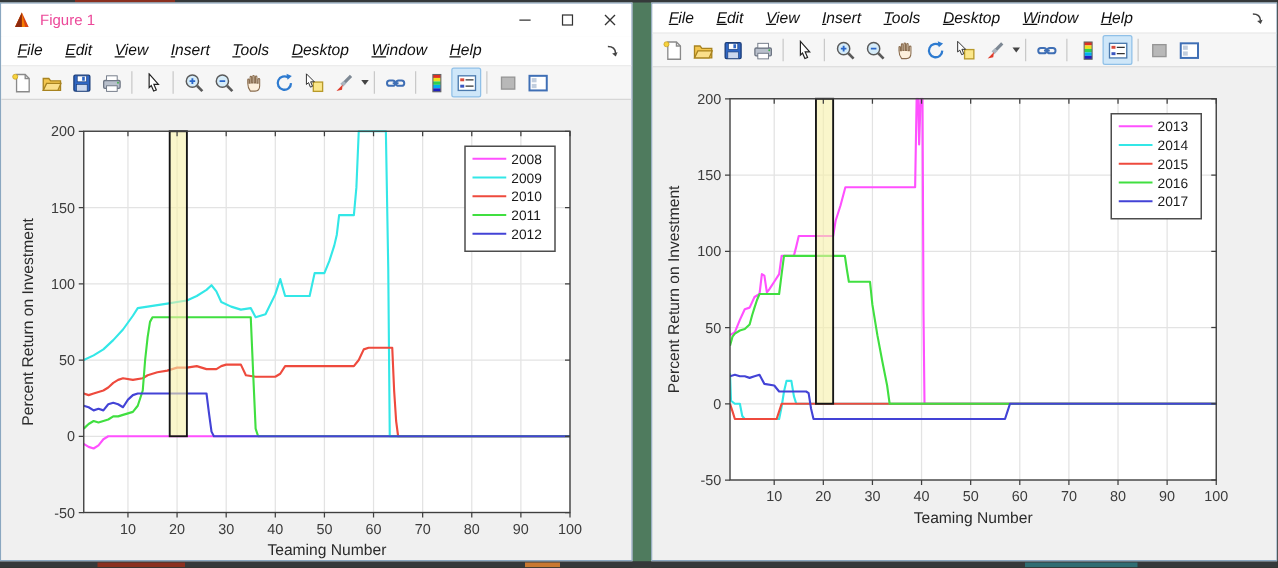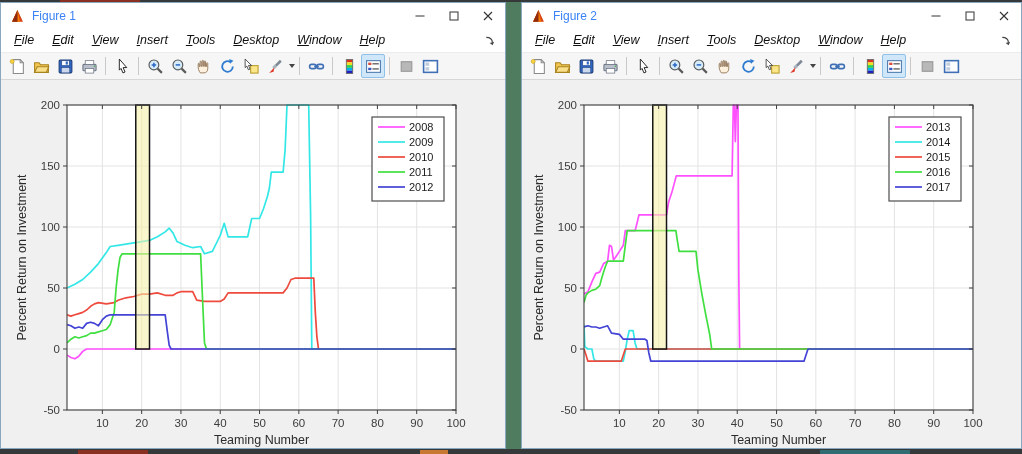--- a/index.html
+++ b/index.html
@@ -3,21 +3,21 @@
 <meta charset="utf-8">
 <style>
   html,body{margin:0;padding:0;background:#2e2e2e;}
   #stage{position:relative;width:1022px;height:454px;background:#3c423d;font-family:"Liberation Sans",sans-serif;overflow:hidden;}
   .decor{position:absolute;}
   .window{position:absolute;top:2px;height:447px;background:#f0f0f0;border:1px solid #8aa7c0;box-sizing:border-box;display:flex;flex-direction:column;}
   #win0{left:0;width:506px;}
   #win1{left:521px;width:501px;}
   .titlebar{flex:0 0 26px;background:#ffffff;display:flex;align-items:center;}
   .title-icon{margin:0 7px 0 9px;display:flex;}
-  .title-text{font-size:12px;color:#3b82f6;}
+  .title-text{font-size:12px;color:#ec4899;}
   .win-controls{margin-left:auto;display:flex;height:100%;}
   .wc{width:34px;height:100%;display:flex;align-items:center;justify-content:center;border:none;background:transparent;padding:0;}
   .menubar{flex:0 0 23px;background:#ffffff;display:flex;align-items:center;padding:0 4px;}
   .menu-item{display:inline-block;font-size:12.5px;color:#101010;padding:3px 9px;line-height:1;font-style:italic;}
   .menu-item::first-letter{text-decoration:underline;}
   .dockbtn{margin-left:auto;border:none;background:transparent;display:flex;padding:2px 6px;}
   .toolbar{flex:0 0 28px;background:#f6f6f6;border-top:1px solid #ececec;border-bottom:1px solid #d7d7d7;display:flex;align-items:center;padding:0 4px;box-sizing:border-box;}
   .tb{width:24px;height:24px;border:1px solid transparent;background:transparent;padding:2px;display:flex;align-items:center;justify-content:center;box-sizing:border-box;}
   .tb svg{width:17px;height:17px;}
   .tb.active{background:#cfe7f9;border:1px solid #8fc0e8;border-radius:2px;}
@@ -367,45 +367,20 @@
           <text x="408" y="81" fill="#1a1a1a" font-size="11" font-family="&quot;Liberation Sans&quot;,sans-serif">2010</text>
           <line x1="377" y1="92" x2="404" y2="92" stroke="#40df40" stroke-width="1.7"></line>
           <text x="408" y="96" fill="#1a1a1a" font-size="11" font-family="&quot;Liberation Sans&quot;,sans-serif">2011</text>
           <line x1="377" y1="107" x2="404" y2="107" stroke="#4343d6" stroke-width="1.7"></line>
           <text x="408" y="111" fill="#1a1a1a" font-size="11" font-family="&quot;Liberation Sans&quot;,sans-serif">2012</text>
         </svg>
     </div>
   </div>
 
   <div class="window" id="win1">
-    <div class="titlebar">
-      <span class="title-icon">
-          <svg width="15" height="15">
-            <use href="#i-matlab"></use>
-          </svg>
-        </span>
-      <span class="title-text">Figure 2</span>
-      <span class="win-controls">
-        <button class="wc">
-            <svg width="10" height="10">
-              <use href="#i-min"></use>
-            </svg>
-          </button>
-        <button class="wc">
-            <svg width="10" height="10">
-              <use href="#i-max"></use>
-            </svg>
-          </button>
-        <button class="wc">
-            <svg width="10" height="10">
-              <use href="#i-close"></use>
-            </svg>
-          </button>
-      </span>
-    </div>
     <div class="menubar">
       <span class="menu-item">File</span>
       <span class="menu-item">Edit</span>
       <span class="menu-item">View</span>
       <span class="menu-item">Insert</span>
       <span class="menu-item">Tools</span>
       <span class="menu-item">Desktop</span>
       <span class="menu-item">Window</span>
       <span class="menu-item">Help</span>
       <button class="dockbtn">

